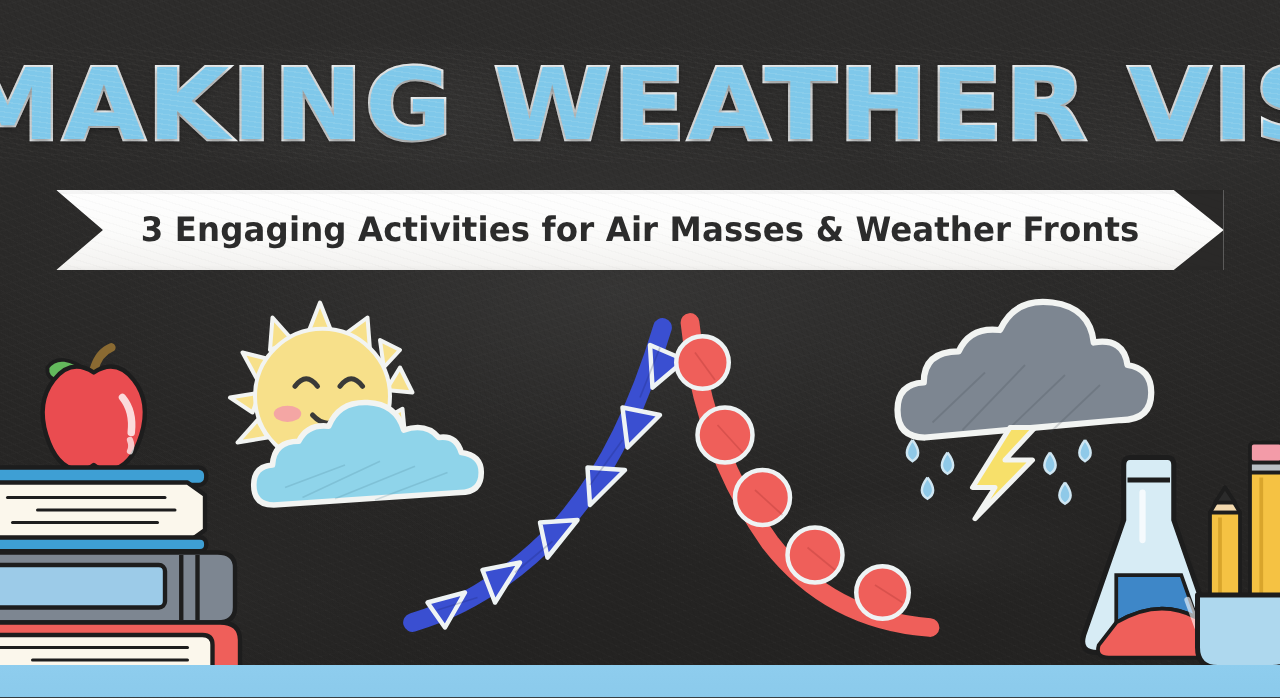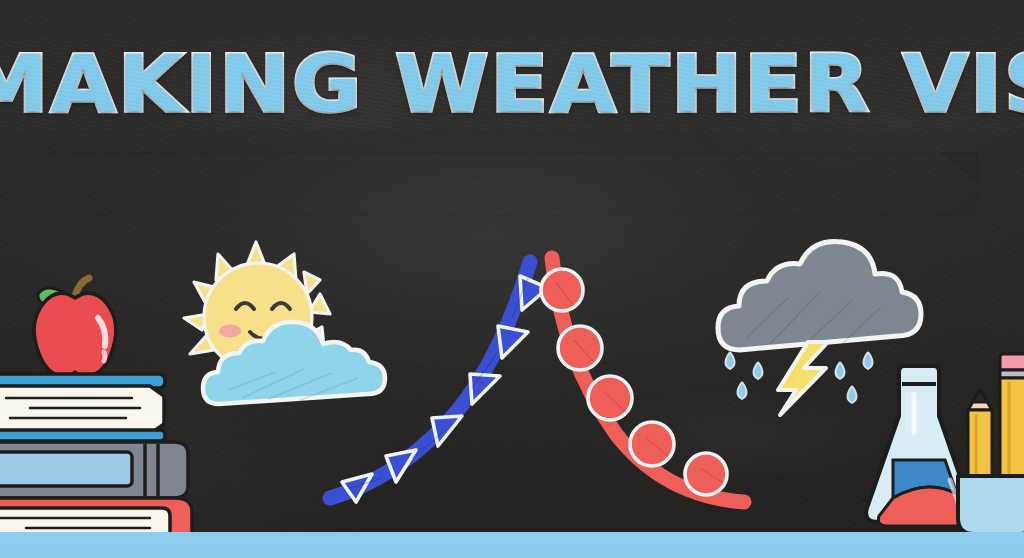--- a/index.html
+++ b/index.html
@@ -106,20 +106,23 @@
 <body>
 
 <div id="poster">
 
   <div id="grain"></div>
   <div id="smudge"></div>
 
   <div id="title">MAKING WEATHER VISIBLE</div>
   <div id="title-texture"></div>
 
+  <div id="banner">
+    <span id="banner-text">3 Engaging Activities for Air Masses &amp; Weather Fronts</span>
+  </div>
   <div id="banner-inner">
     <div id="banner-notch-r"></div>
   </div>
   <div id="banner-grain"></div>
 
   <div class="art" style="left:172px;top:232px;">
     <svg width="240" height="190" viewBox="0 0 240 190">
       <g stroke="#f2f4f2" stroke-width="3.2" stroke-linejoin="round">
         <g fill="#f7e08a">
           <polygon points="84,10 95,38 73,38"></polygon>

